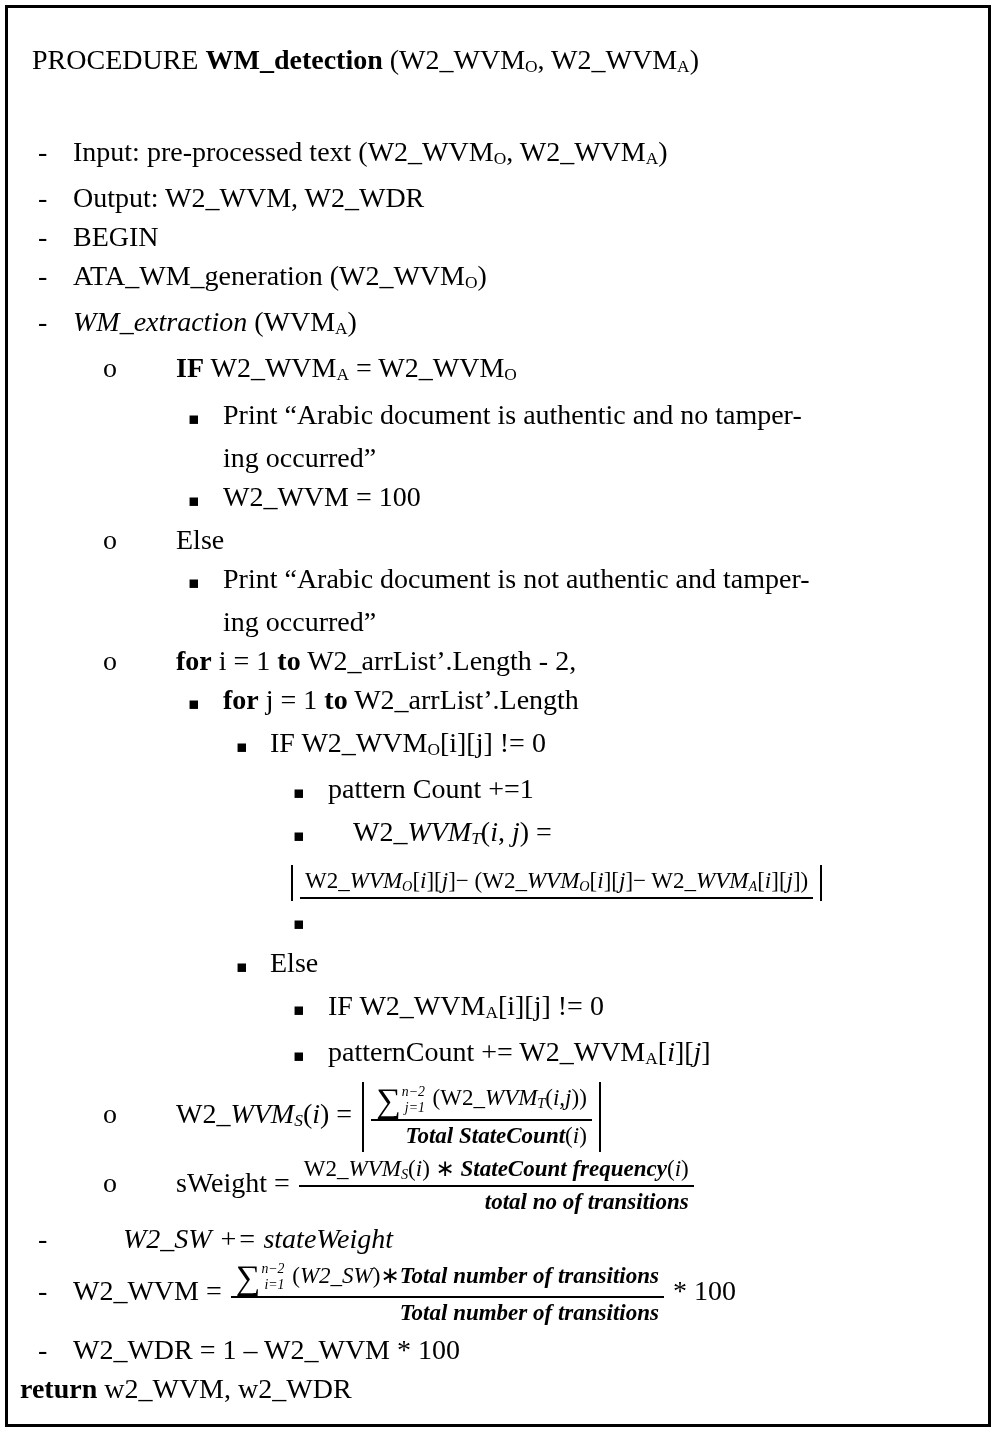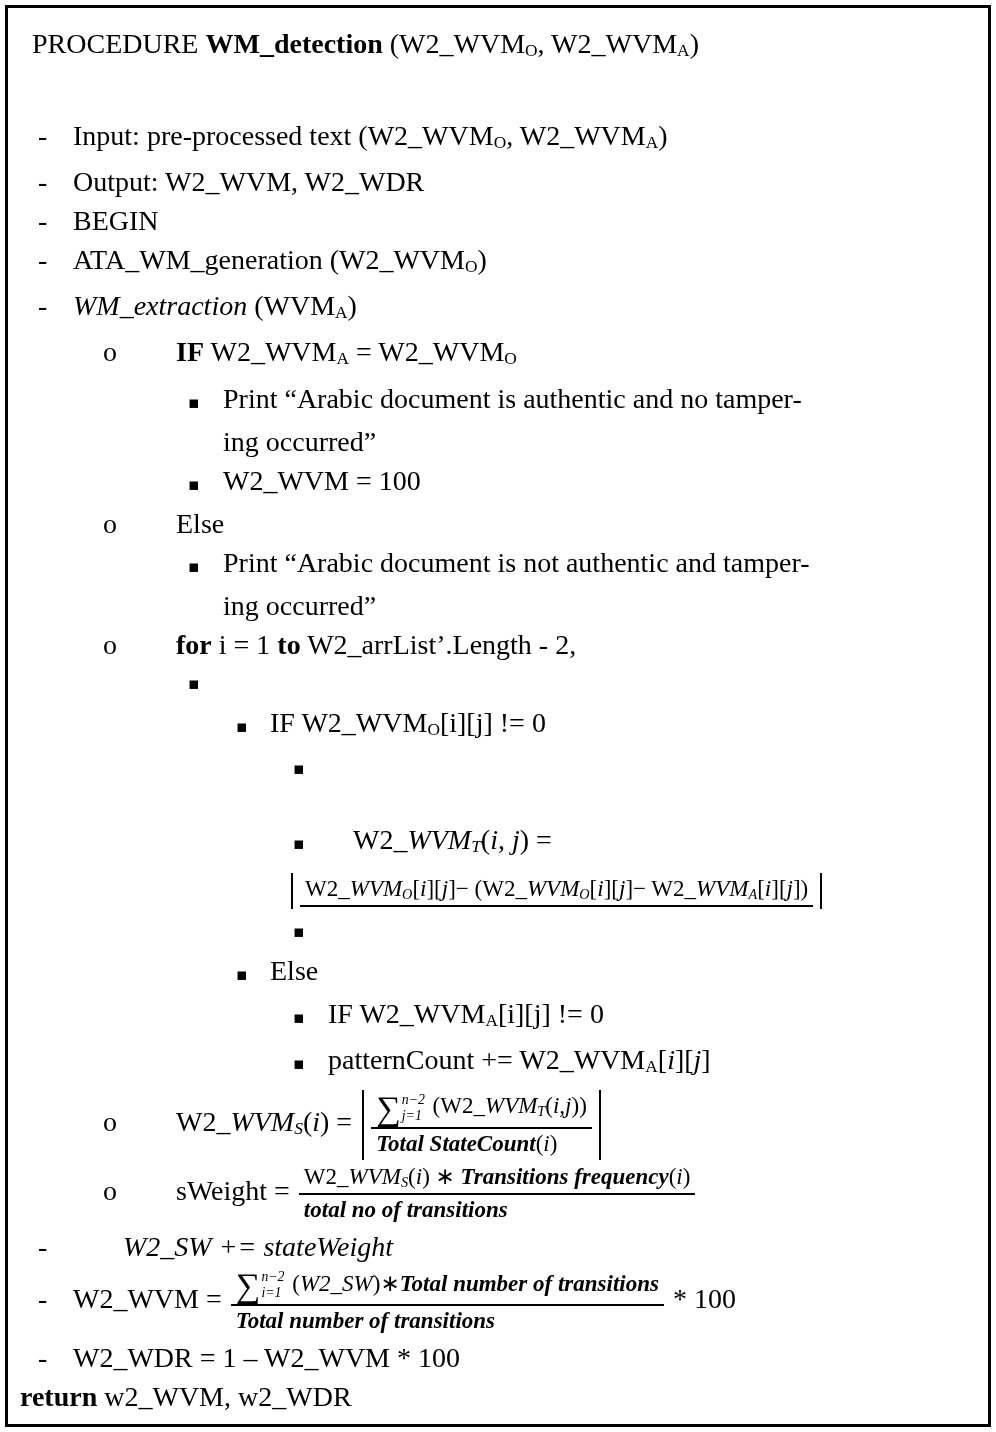--- a/index.html
+++ b/index.html
@@ -7,55 +7,55 @@
     width: 996px; height: 1432px;
     font-family: "Liberation Serif", serif;
     color: #000;
     overflow: hidden;
   }
   .page {
     box-sizing: border-box;
     width: 986px; height: 1422px;
     margin: 5px;
     border: 3px solid #000;
-    padding: 16px 16px 8px 12px;
+    padding: 32px 16px 8px 12px;
     font-size: 28px;
     line-height: 39px;
     overflow: hidden;
   }
   .title { padding-left: 12px; margin-bottom: 46px; white-space: nowrap; }
 
   .line { display: flex; align-items: baseline; }
   .bullet { flex: 0 0 auto; display: inline-block; }
   .bullet.sq { font-size: 17px; font-family: "DejaVu Sans", sans-serif; }
   .txt { flex: 1 1 auto; }
 
   .lv0 { padding-left: 0; }
   .lv1 { padding-left: 18px; }  .lv1 > .bullet { width: 35px; }
   .lv2 { padding-left: 83px; }  .lv2 > .bullet { width: 73px; }
   .lv3 { padding-left: 168px; } .lv3 > .bullet { width: 35px; }
   .lv3c { padding-left: 203px; justify-content: flex-end; }
   .lv4 { padding-left: 216px; } .lv4 > .bullet { width: 34px; }
   .lv5 { padding-left: 273px; } .lv5 > .bullet { width: 35px; }
   .fracline { padding-left: 268px; }
-  .ml25 { margin-left: 25px; margin-top: 32px; }
+  .ml25 { margin-left: 25px; }
   .ind50 { margin-left: 50px; font-style: italic; }
   .mathline { margin: 3px 0; }
 
   
   .seg-b { font-weight: bold; }
   .seg-i { font-style: italic; }
   .seg-bi { font-weight: bold; font-style: italic; }
   .seg-sub { font-size: 0.62em; vertical-align: -0.18em; }
   .seg-subi { font-size: 0.62em; vertical-align: -0.18em; font-style: italic; }
 
   
   .frac {
     display: inline-flex; flex-direction: column;
-    text-align: left; vertical-align: middle;
+    text-align: right; vertical-align: middle;
     font-size: 23px; line-height: 1.22; margin: 0 2px;
   }
   .frac .num { border-bottom: 2px solid #000; padding: 0 5px 2px; }
   .frac .den { padding: 1px 5px 0; }
   .abs {
     display: inline-flex; align-items: center;
     border-left: 2px solid #000; border-right: 2px solid #000;
     padding: 2px 5px; margin: 0 3px; vertical-align: middle;
   }
   .bigop { display: inline-flex; align-items: center; vertical-align: middle; margin-right: 2px; }
@@ -128,29 +128,31 @@
     <span class="txt"><span>ing occurred”</span></span>
   </div>
 
   <div class="line lv2">
     <span class="bullet">o</span>
     <span class="txt"><span class="seg-b">for</span><span> i = 1 </span><span class="seg-b">to</span><span> W2_arrList’.Length - 2,</span></span>
   </div>
 
   <div class="line lv3">
     <span class="bullet sq">▪</span>
+    <span class="txt"><span class="seg-b">for</span><span> j = 1 </span><span class="seg-b">to</span><span> W2_arrList’.Length</span></span>
   </div>
 
   <div class="line lv4">
     <span class="bullet sq">▪</span>
     <span class="txt"><span>IF W2_WVM</span><span class="seg-sub">O</span><span>[i][j] != 0</span></span>
   </div>
 
   <div class="line lv5">
     <span class="bullet sq">▪</span>
+    <span class="txt"><span>pattern Count  +=1</span></span>
   </div>
 
   <div class="line lv5">
     <span class="bullet sq">▪</span>
     <span class="txt ml25"><span>W2_</span><span class="seg-i">WVM</span><span class="seg-subi">T</span><span>(</span><span class="seg-i">i</span><span>, </span><span class="seg-i">j</span><span>) =</span></span>
   </div>
 
   <div class="line fracline mathline">
     <span class="txt">
       <span class="abs">
@@ -200,21 +202,21 @@
         </span>
       </span>
     </span>
   </div>
 
   <div class="line lv2 mathline">
     <span class="bullet">o</span>
     <span class="txt">
       <span><span>sWeight = </span></span>
       <span class="frac">
-        <span class="num"><span>W2_</span><span class="seg-i">WVM</span><span class="seg-subi">S</span><span>(</span><span class="seg-i">i</span><span>) ∗ </span><span class="seg-bi">Transitions frequency</span><span>(</span><span class="seg-i">i</span><span>)</span></span>
+        <span class="num"><span>W2_</span><span class="seg-i">WVM</span><span class="seg-subi">S</span><span>(</span><span class="seg-i">i</span><span>) ∗ </span><span class="seg-bi">StateCount frequency</span><span>(</span><span class="seg-i">i</span><span>)</span></span>
         <span class="den"><span class="seg-bi">total no of transitions</span></span>
       </span>
     </span>
   </div>
 
   <div class="line lv1">
     <span class="bullet">-</span>
     <span class="txt ind50"><span>W2_SW += stateWeight</span></span>
   </div>
 

